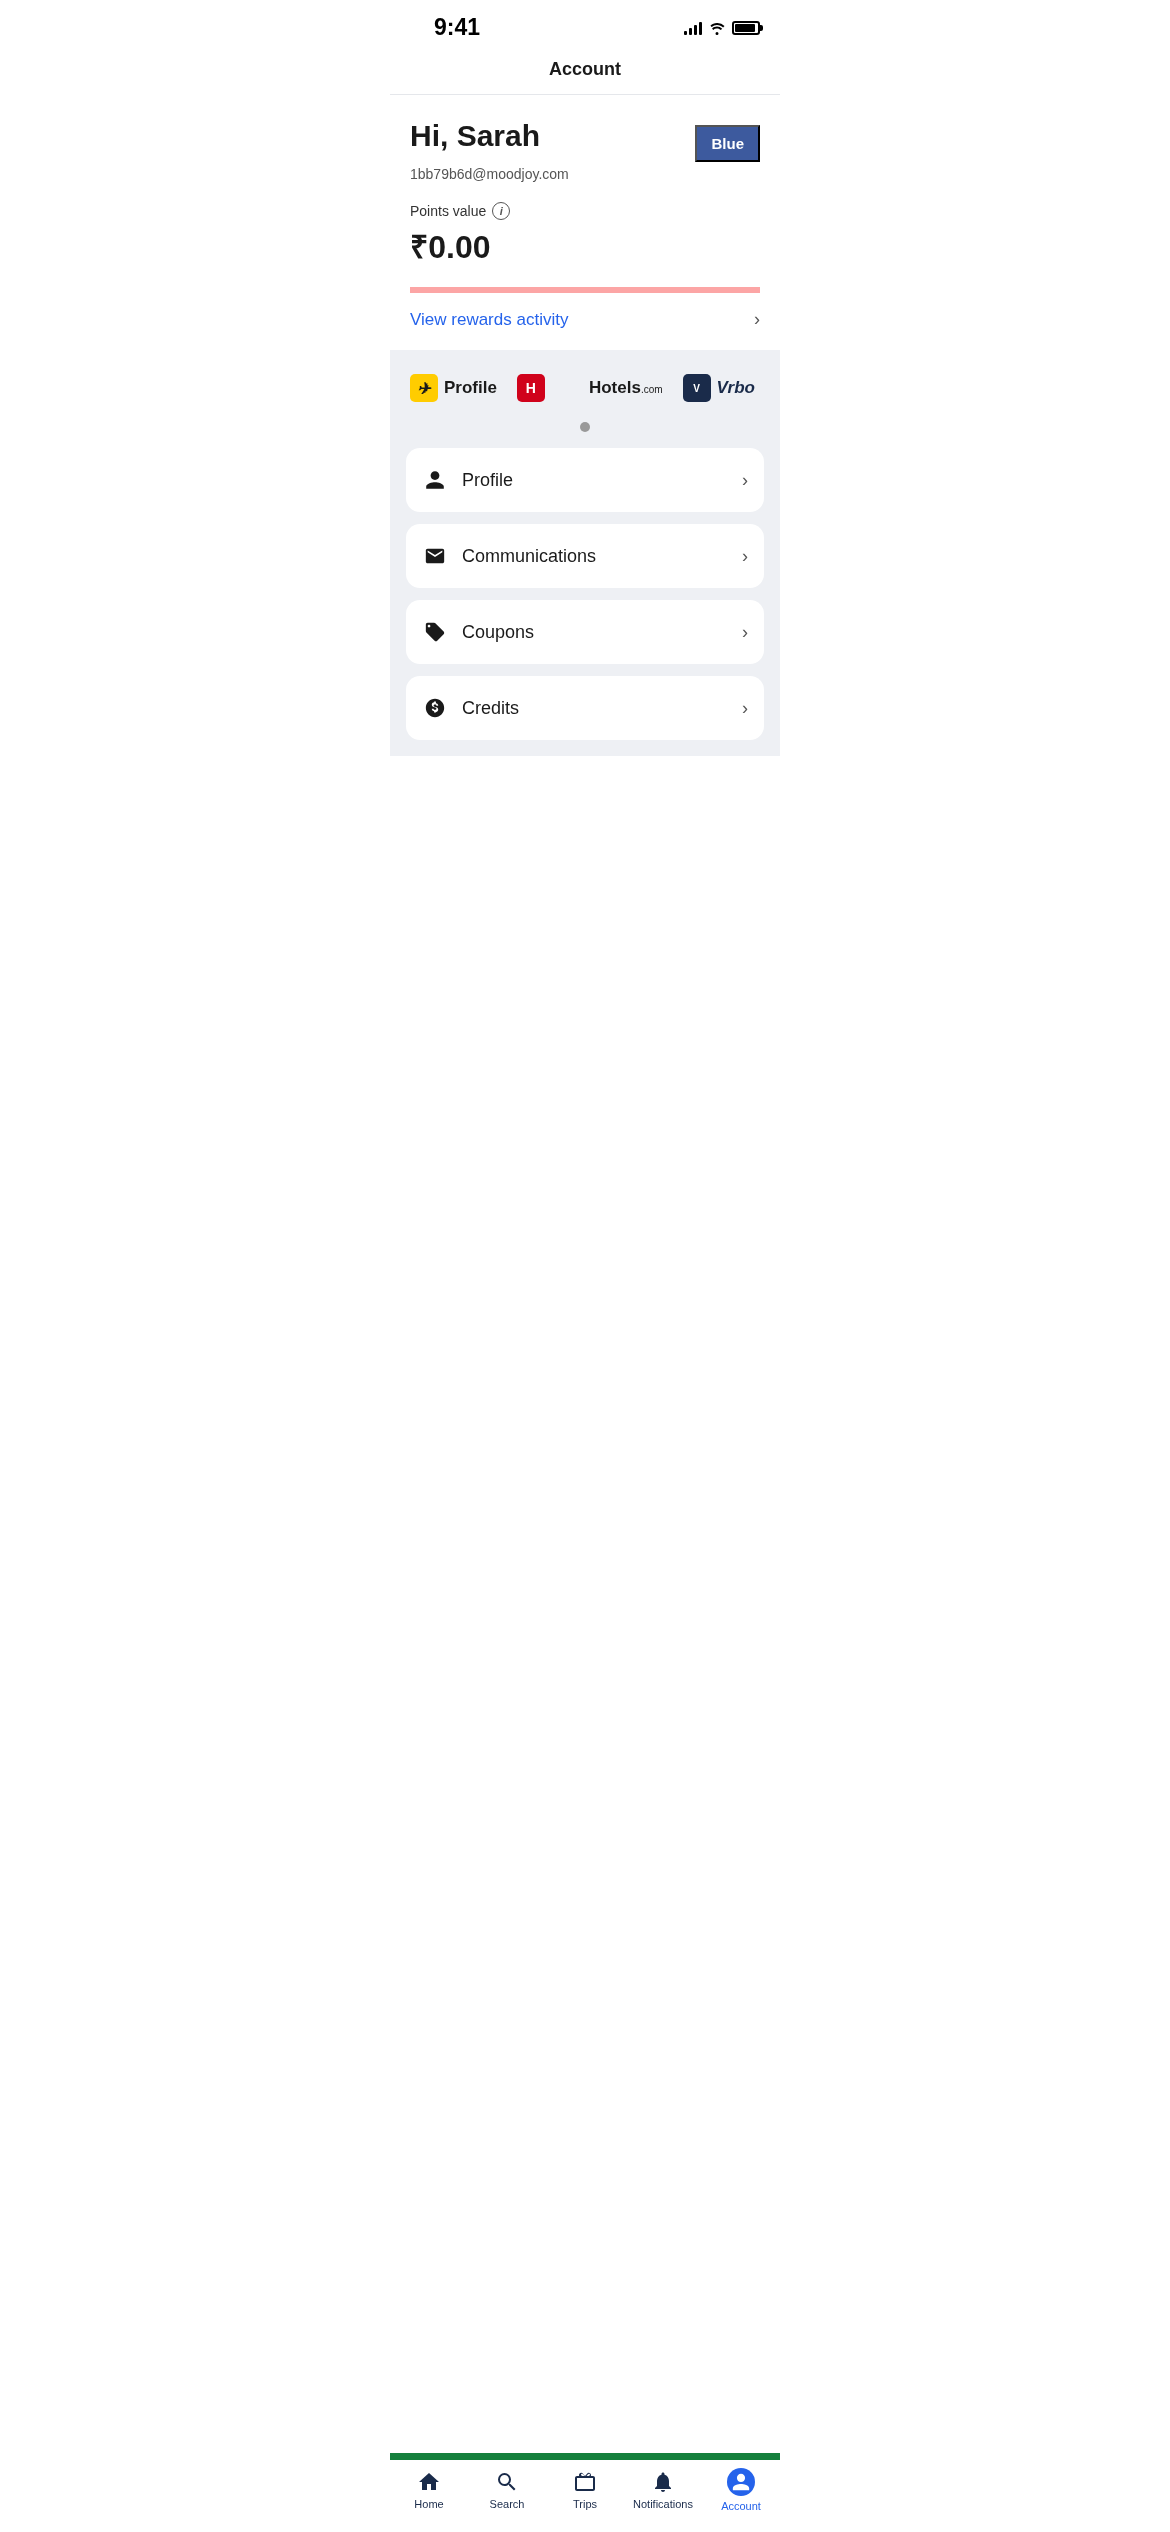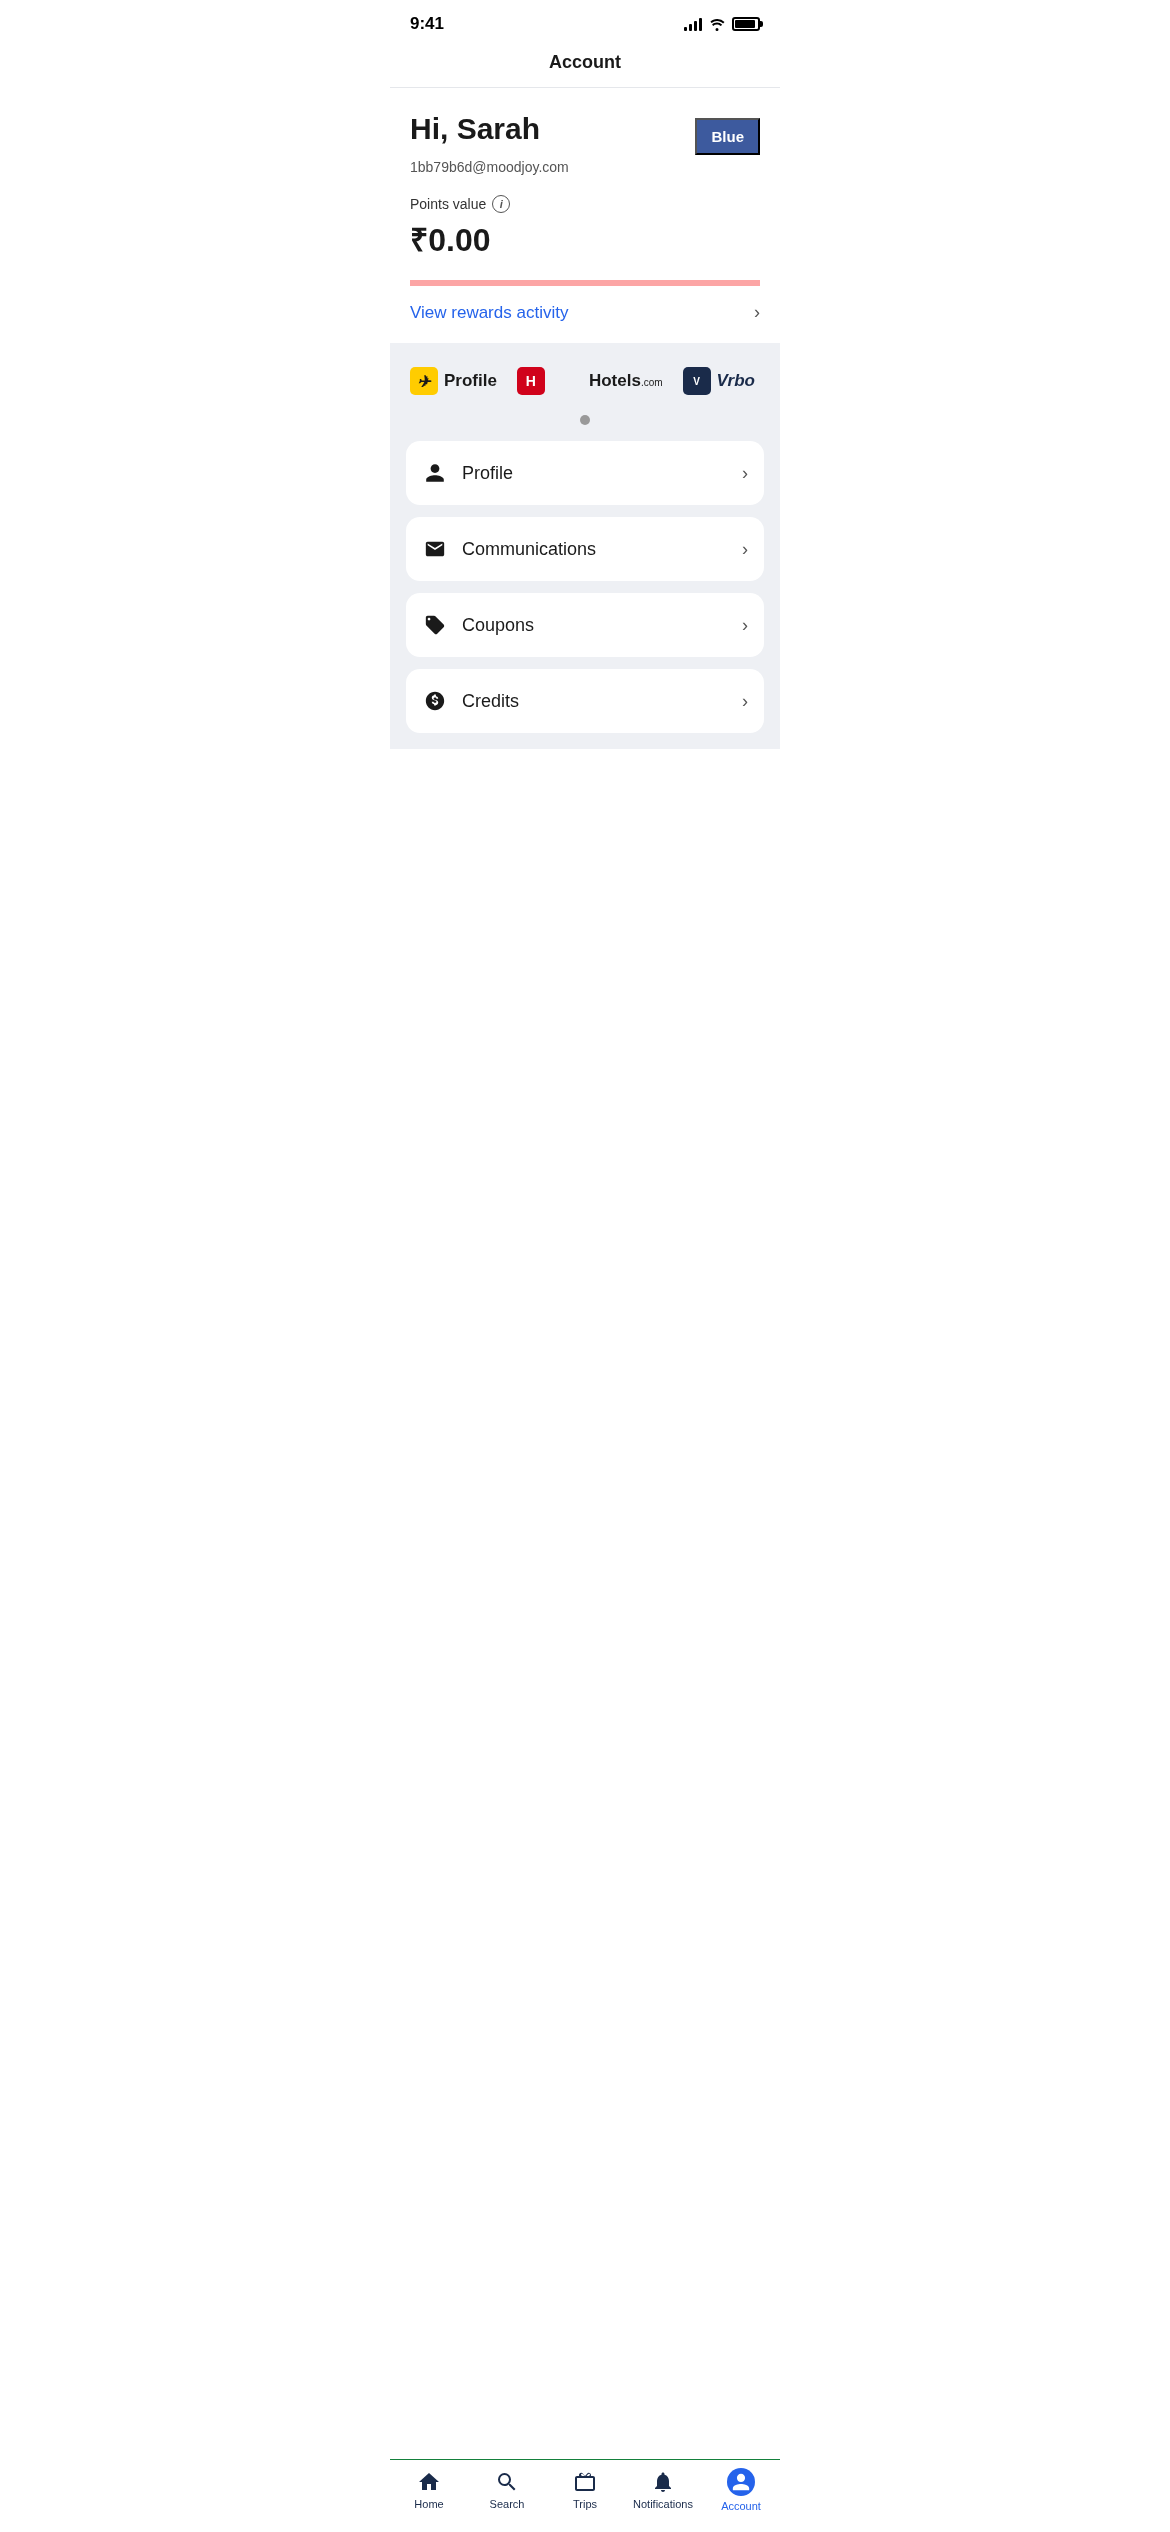--- a/index.html
+++ b/index.html
@@ -17,23 +17,24 @@
 
     
     .status-bar {
       display: flex;
       justify-content: space-between;
       align-items: center;
       padding: 14px 20px 8px 20px;
       background: #fff;
     }
     .status-time {
-      font-size: 17px;
+      font-size: 23px;
       font-weight: 600;
       color: #000;
+      margin-left: 24px;
     }
     .status-icons {
       display: flex;
       align-items: center;
       gap: 6px;
     }
     .signal-bars {
       display: flex;
       align-items: flex-end;
       gap: 2px;
@@ -303,21 +304,21 @@
     }
 
     
     .bottom-nav {
       position: fixed;
       bottom: 0;
       left: 50%;
       transform: translateX(-50%);
       width: 390px;
       background: #fff;
-      border-top: 1px solid #15803d;
+      border-top: 7px solid #15803d;
       display: flex;
       justify-content: space-around;
       align-items: center;
       padding: 8px 0 20px;
       z-index: 100;
     }
     .nav-item {
       display: flex;
       flex-direction: column;
       align-items: center;

